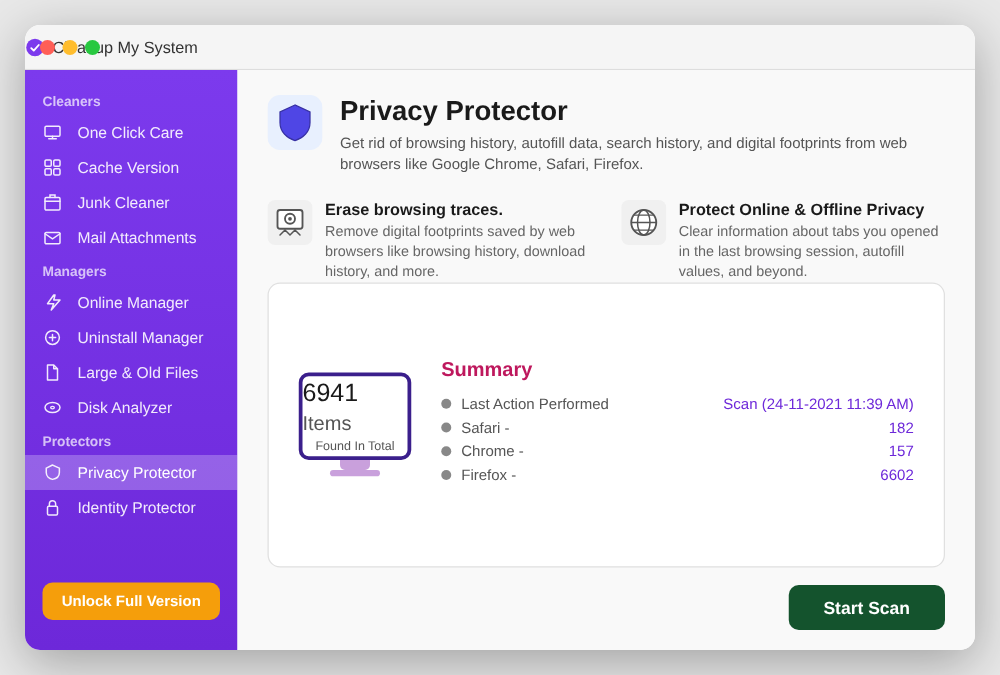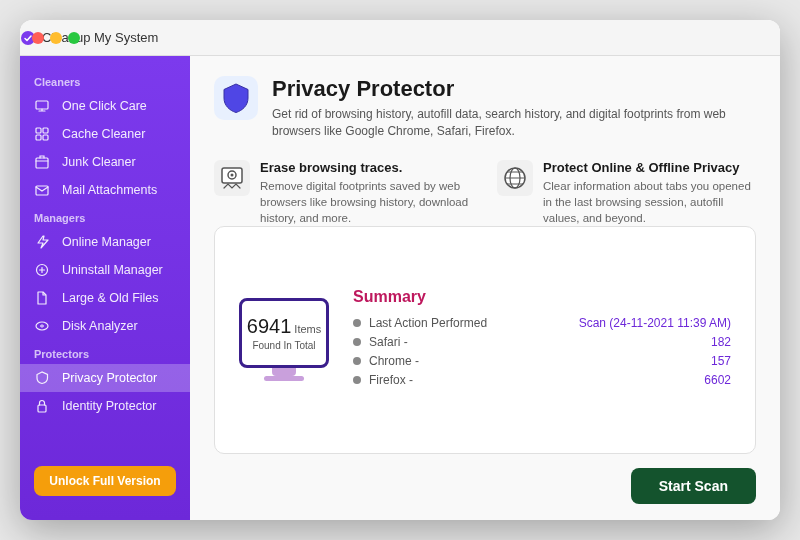--- a/index.html
+++ b/index.html
@@ -303,21 +303,21 @@
         <span>One Click Care</span>
       </div>
 
       <div class="sidebar-item">
         <svg class="sidebar-item-icon" viewBox="0 0 16 16" fill="none">
           <rect x="2" y="2" width="5" height="5" rx="1" stroke="white" stroke-width="1.2"></rect>
           <rect x="9" y="2" width="5" height="5" rx="1" stroke="white" stroke-width="1.2"></rect>
           <rect x="2" y="9" width="5" height="5" rx="1" stroke="white" stroke-width="1.2"></rect>
           <rect x="9" y="9" width="5" height="5" rx="1" stroke="white" stroke-width="1.2"></rect>
         </svg>
-        <span>Cache Cleaner</span>
+        <span>Cache Version</span>
       </div>
 
       <div class="sidebar-item">
         <svg class="sidebar-item-icon" viewBox="0 0 16 16" fill="none">
           <rect x="2" y="4" width="12" height="10" rx="1" stroke="white" stroke-width="1.2"></rect>
           <path d="M2 7h12M6 4V2h4v2" stroke="white" stroke-width="1.2" stroke-linecap="round"></path>
         </svg>
         <span>Junk Cleaner</span>
       </div>
 
@@ -425,21 +425,21 @@
           <div class="feature-text">
             <h3>Protect Online &amp; Offline Privacy</h3>
             <p>Clear information about tabs you opened in the last browsing session, autofill values, and beyond.</p>
           </div>
         </div>
       </div>
 
       <div class="summary-card">
         <div class="monitor-visual">
           <div class="monitor-screen">
-            <div class="monitor-items-count"><span style="font-size:20px;font-weight:400;color:#1a1a1a;">6941</span><span style="font-size:11px;font-weight:400;color:#555;margin-top:20px;"> Items</span></div>
+            <div class="monitor-items-count"><span style="font-size:20px;font-weight:400;color:#1a1a1a;">6941</span><span style="font-size:16px;font-weight:400;color:#555;margin-top:20px;"> Items</span></div>
             <div class="monitor-found-label">Found In Total</div>
           </div>
           <div class="monitor-stand"></div>
           <div class="monitor-base"></div>
         </div>
 
         <div class="summary-info">
           <h2>Summary</h2>
 
           <div class="summary-row">

